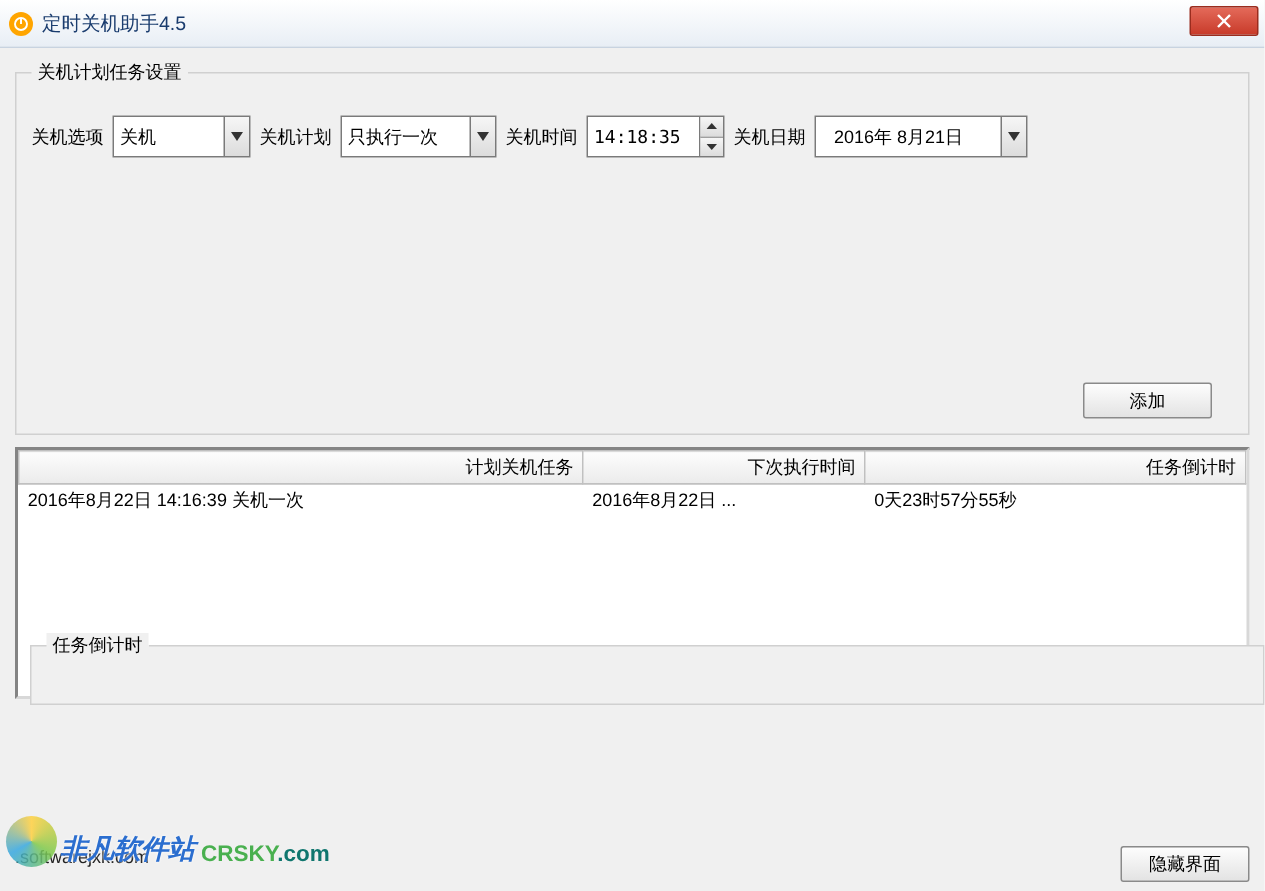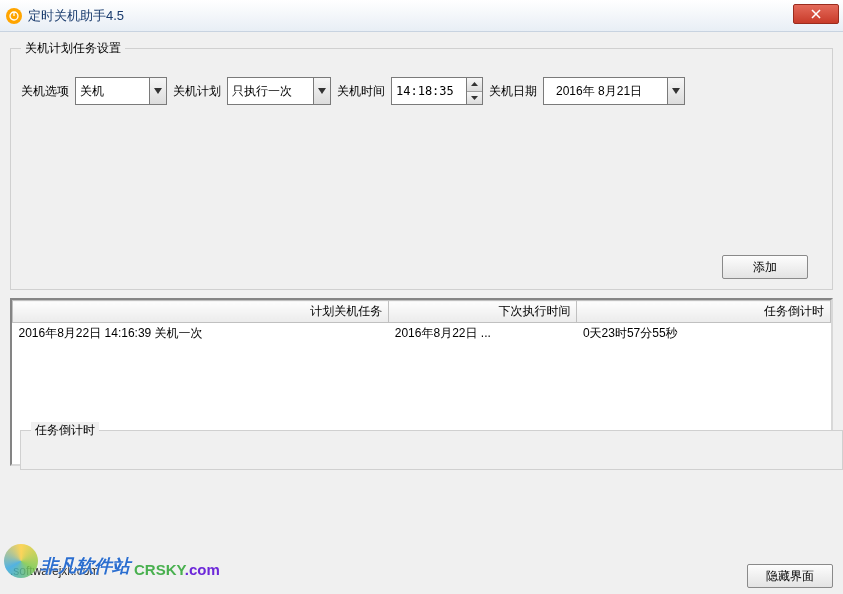--- a/index.html
+++ b/index.html
@@ -194,21 +194,21 @@
   display: flex; align-items: flex-end; gap: 2px;
   pointer-events: none;
 }
 .watermark .wm-icon {
   width: 34px; height: 34px; border-radius: 50%;
   background: conic-gradient(#ffd040, #7ec94a, #36a7e0, #ffd040);
   opacity: 0.85;
 }
 .watermark .wm-text-zh { color: #2b6ecf; font-weight: bold; font-size: 18px; text-shadow: 0 0 2px #fff; font-style: italic }
 .watermark .wm-text-en { color: #49b04f; font-weight: bold; font-size: 15px; margin-left: 2px; }
-.watermark .wm-text-en .dotcom { color: #6d28d9; }
+.watermark .wm-text-en .dotcom { color: #0f766e; }
 </style>
 </head>
 <body>
 
 <div class="titlebar">
   <span class="app-icon">
     <svg viewBox="0 0 10 10">
         <circle cx="5" cy="5" r="4" fill="none" stroke="#fff" stroke-width="1.3"></circle>
         <line x1="5" y1="1" x2="5" y2="5" stroke="#fff" stroke-width="1.3"></line>
       </svg>

